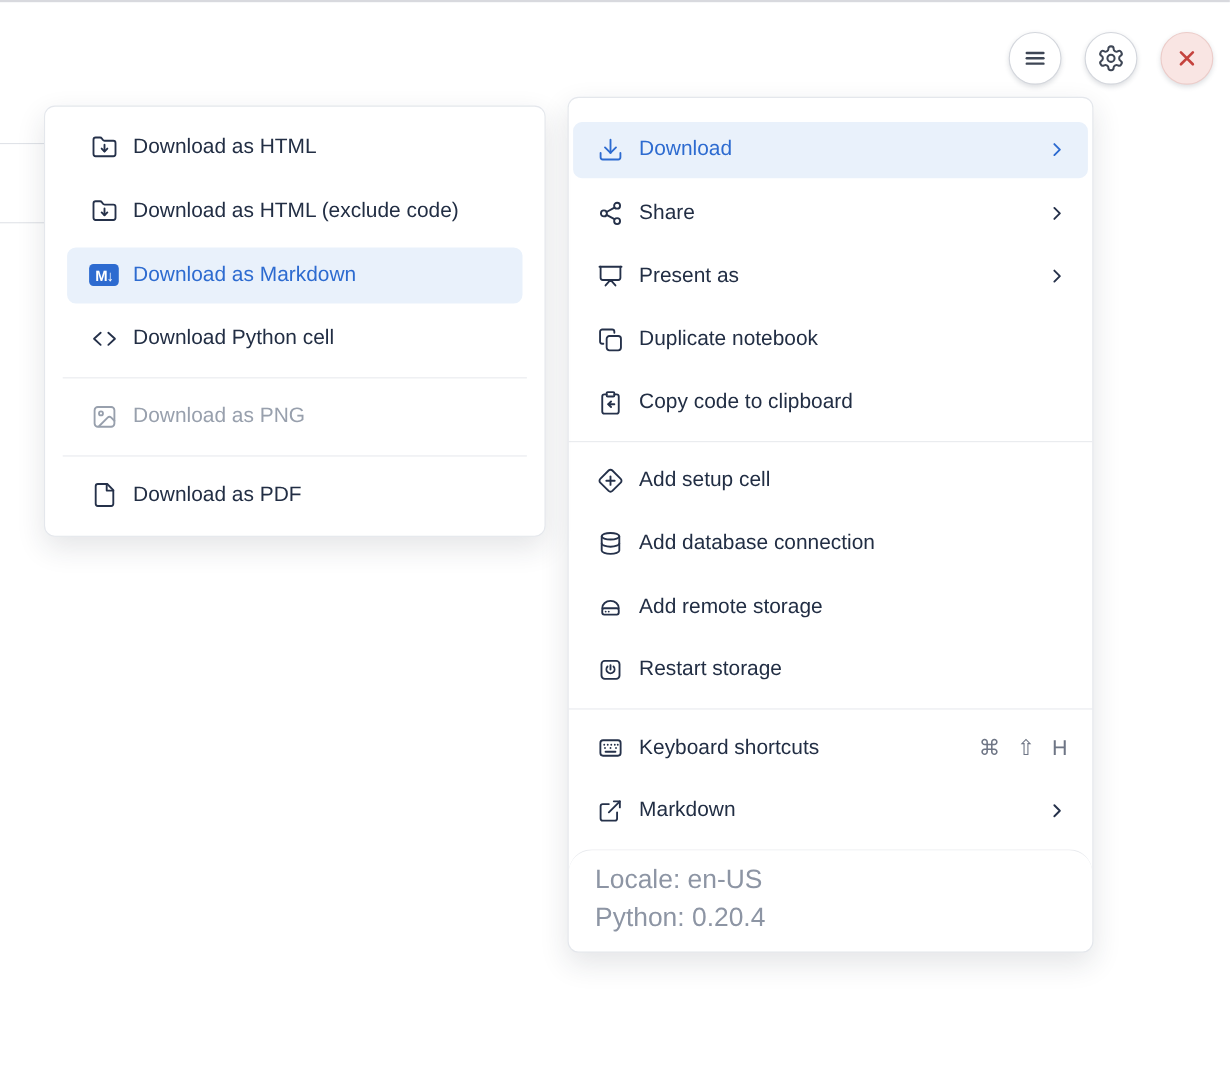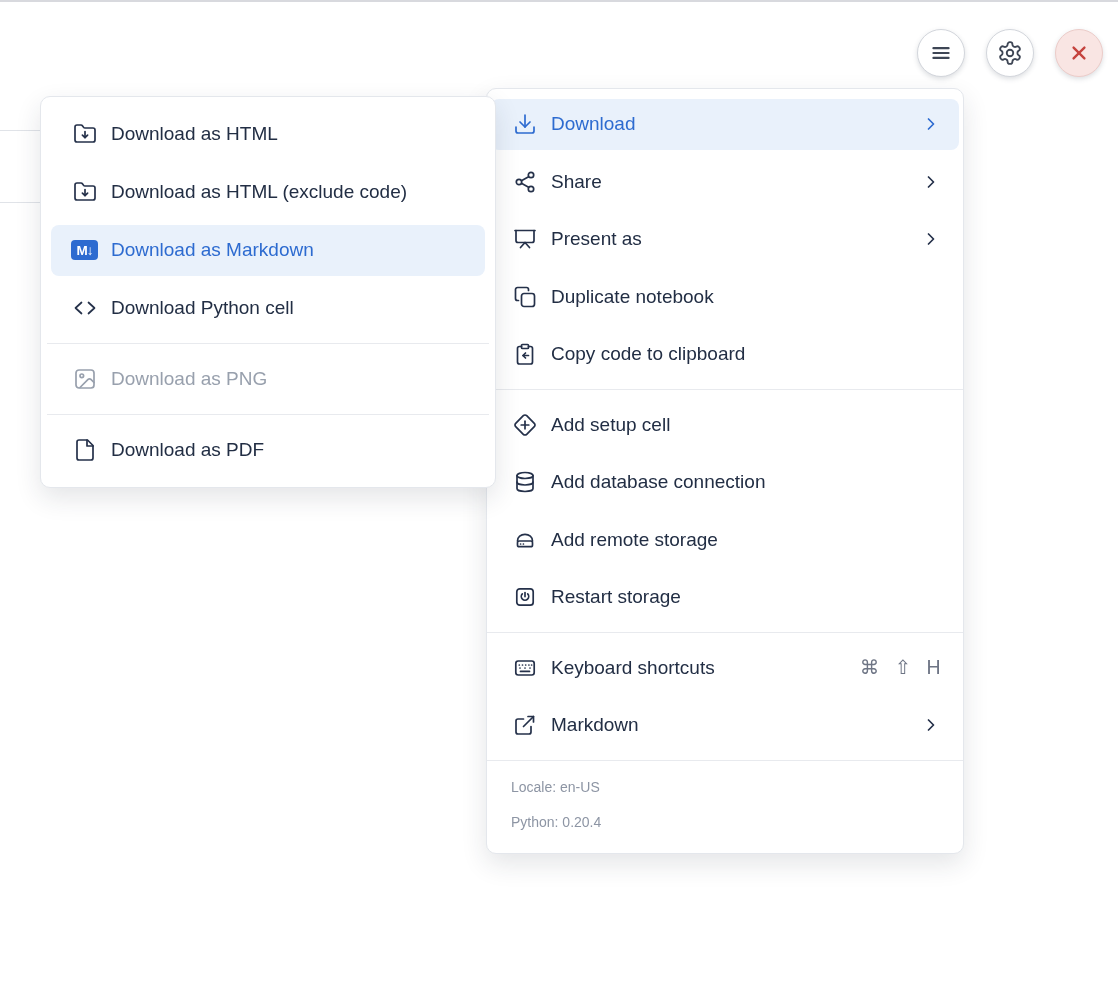--- a/index.html
+++ b/index.html
@@ -21,22 +21,22 @@
     display:flex;align-items:center;justify-content:center;box-sizing:border-box;
     color:#3e4655;cursor:pointer;
   }
   .circle-btn.close{background:#f9e5e3;border-color:#ecccc9;color:#c5433e;}
 
   
   .panel{
     position:absolute;background:#ffffff;border:1px solid #e4e7ec;border-radius:10px;
     box-shadow:0 10px 26px rgba(30,40,60,.12);box-sizing:border-box;
   }
-  .main-panel{left:486px;top:88px;width:478px;padding-top:6px;z-index:20;}
-  .submenu-panel{left:40px;top:96px;width:456px;padding:8px 6px;z-index:30;}
+  .main-panel{left:516px;top:88px;width:478px;padding-top:18px;z-index:20;}
+  .submenu-panel{left:40px;top:96px;width:456px;padding:8px 16px;z-index:30;}
 
   .menu-item{
     height:57.5px;display:flex;align-items:center;gap:13px;
     padding:0 22px 0 24px;font-size:19px;color:#222e44;cursor:pointer;
     box-sizing:border-box;white-space:nowrap;
   }
   .submenu-panel .menu-item{height:58px;}
   .menu-item .mi-icon{
     width:27px;min-width:27px;display:flex;align-items:center;justify-content:center;
     color:#25314a;
@@ -50,21 +50,21 @@
   .menu-item.disabled{color:#98a0ad;cursor:default;align-items:center;}
   .menu-item.disabled .mi-icon{color:#98a0ad;}
   .mi-label{flex:0 1 auto;}
   .mi-chevron{margin-left:auto;display:flex;align-items:center;color:#25314a;}
   .mi-shortcut{
     margin-left:auto;color:#6e7585;font-size:19.5px;word-spacing:9px;letter-spacing:.5px;
   }
   .sep{height:1px;background:#e8eaee;margin:6px 0;}
   .menu-footer{
     border-top:1px solid #e8eaee;margin-top:6px;padding:9px 24px 13px;
-    font-size:14px;line-height:35px;color:#8d95a4;
+    font-size:24px;line-height:35px;color:#8d95a4;border-radius:21px;
   }
   .md-badge{
     width:27px;height:20px;border-radius:4px;background:#2d6bd0;color:#ffffff;
     font-weight:bold;font-size:13.5px;display:flex;align-items:center;justify-content:center;
     letter-spacing:-1px;
   }
   svg.ic{width:24px;height:24px;display:block;}
   svg.ic-sm{width:20px;height:20px;display:block;}
   svg.ic-btn{width:26px;height:26px;display:block;}
 </style>

